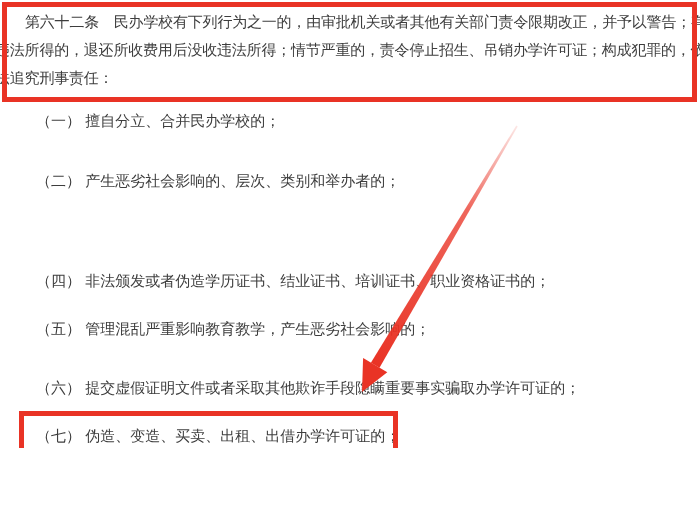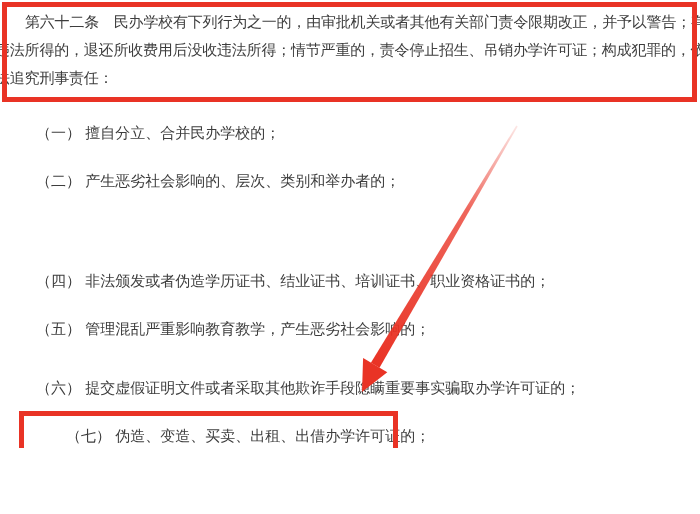--- a/index.html
+++ b/index.html
@@ -30,22 +30,22 @@
   .article .line{display:block;}
   .article .line.first{text-indent:30px;}
   
   .item{
     position:absolute;
     left:36px;
     font-size:15px;
     line-height:17px;
     white-space:nowrap;
   }
-  .i1{top:124px;} .i2{top:172px;} .i3{top:220px;} .i4{top:272px;}
-  .i5{top:320px;} .i6{top:379px;} .i7{top:427px;margin-left:30px;} .i8{top:480px;}
+  .i1{top:112px;} .i2{top:172px;} .i3{top:220px;} .i4{top:272px;}
+  .i5{top:320px;} .i6{top:379px;} .i7{top:427px;} .i8{top:480px;}
   
   .hl-box{
     position:absolute;
     box-sizing:border-box;
     border:5px solid var(--red);
     background:transparent;
     pointer-events:none;
   }
   .hl-box.top{left:2px;top:2px;width:695px;height:100px;}
   .hl-box.item7{left:19px;top:411px;width:379px;height:60px;}

